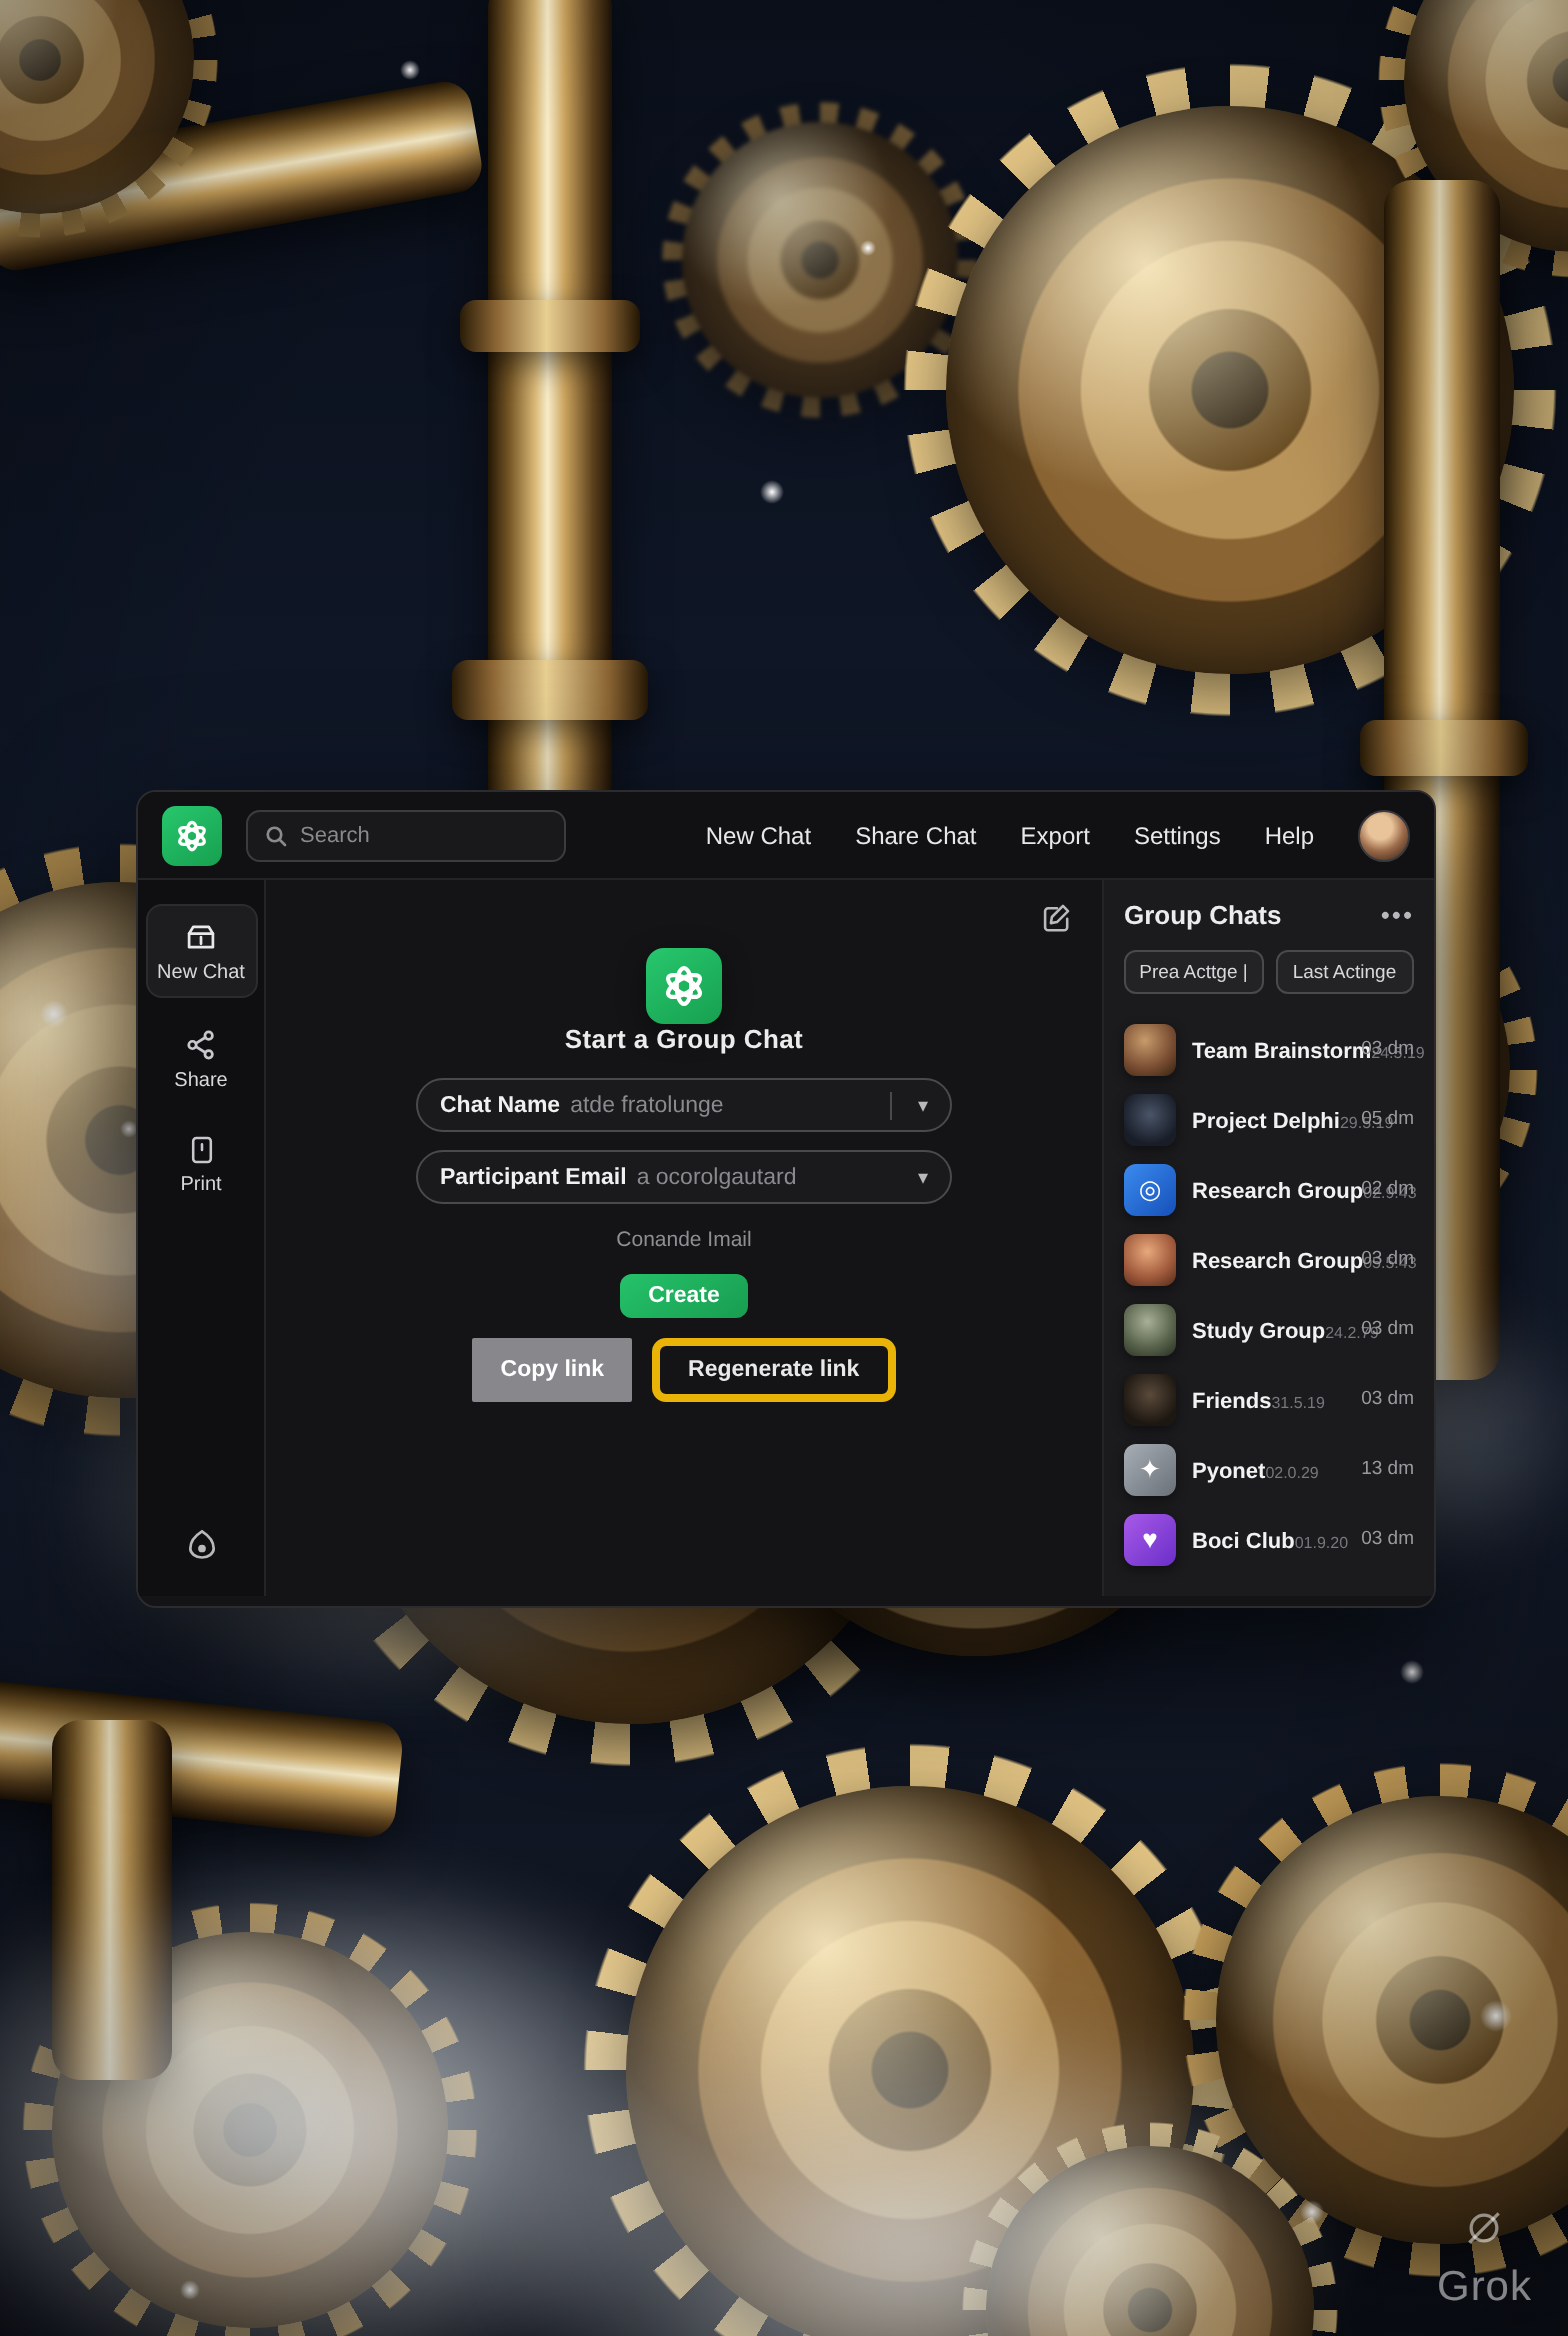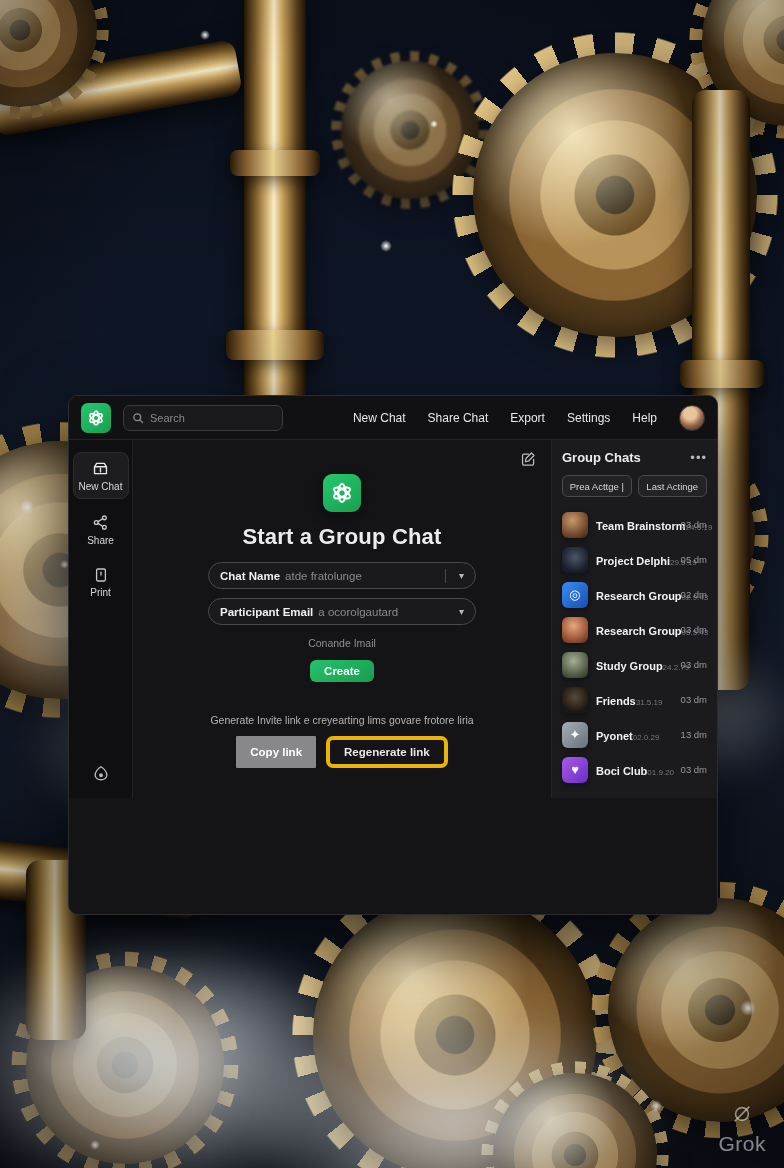--- a/index.html
+++ b/index.html
@@ -39,21 +39,21 @@
     box-shadow:0 6px 16px rgba(0,0,0,.5); }
   .smoke { position:absolute; border-radius:50%;
     background:radial-gradient(closest-side, rgba(238,244,250,.95), rgba(238,244,250,0));
     filter:blur(16px); }
   .dot { position:absolute; border-radius:50%;
     background:radial-gradient(closest-side,#fff,rgba(255,255,255,0)); }
   .vignette { position:absolute; inset:0; z-index:4; pointer-events:none;
     background:radial-gradient(ellipse at 50% 45%, rgba(0,0,0,0) 55%, rgba(0,0,0,.35) 100%); }
 
   
-  .app { position:absolute; left:68px; top:395px; width:650px; height:520px; z-index:5;
+  .app { position:absolute; left:68px; top:395px; width:650px; height:409px; z-index:5;
     background:#141416; border:1px solid #2c2c2f; border-radius:10px; overflow:hidden;
     box-shadow:0 24px 70px rgba(0,0,0,.75); color:#ececec; }
   .topbar { height:44px; display:flex; align-items:center; gap:12px; padding:0 12px;
     background:#111113; border-bottom:1px solid #242427; }
   .applogo { width:30px; height:30px; border-radius:7px; flex:0 0 auto;
     background:linear-gradient(145deg,#27c76e,#17a04f); display:flex; align-items:center; justify-content:center; }
   .searchbox { width:160px; height:26px; border:1px solid #3c3c40; border-radius:7px;
     background:#19191b; display:flex; align-items:center; gap:6px; padding:0 8px; color:#8a8a8e; font-size:11px; }
   .nav { margin-left:auto; display:flex; align-items:center; gap:22px; font-size:12px; color:#e8e8e8; }
   .nav span { cursor:default; white-space:nowrap; }
@@ -71,21 +71,21 @@
   .sb-item.active { background:#1d1d20; border:1px solid #2c2c30; }
   .sb-item svg { display:block; }
   .sb-bottom { margin-top:auto; margin-bottom:12px; }
 
   
   .main { flex:1; position:relative; text-align:center; }
   .compose { position:absolute; top:10px; right:14px; opacity:.85; }
   .mainlogo { width:38px; height:38px; border-radius:9px; margin:34px auto 0;
     background:linear-gradient(145deg,#27c76e,#17a04f); display:flex; align-items:center; justify-content:center;
     box-shadow:0 4px 14px rgba(0,0,0,.4); }
-  .title { margin-top:12px; font-size:22px; font-weight:bold; letter-spacing:.2px; }
+  .title { font-size:13px; font-weight:bold; letter-spacing:.2px; }
   .subtitle { margin-top:8px; font-size:10.5px; color:#9a9a9e; }
   .field { width:268px; height:27px; margin:0 auto; border:1px solid #4a4a4e; border-radius:14px;
     background:#1a1a1d; display:flex; align-items:center; padding:0 11px; font-size:11.5px; gap:5px; }
   .field.first { margin-top:12px; }
   .field.second { margin-top:9px; }
   .f-label { font-weight:bold; color:#f0f0f0; white-space:nowrap;text-align:center; }
   .f-ph { color:#8a8a8e; white-space:nowrap; overflow:hidden; }
   .f-div { width:1px; height:14px; background:#4a4a4e; margin-left:auto; }
   .f-chev { color:#b8b8bc; font-size:10px; margin-left:8px; }
   .field.second .f-chev { margin-left:auto; }
@@ -267,21 +267,20 @@
       <div class="field second">
         <span class="f-label">Participant Email</span>
         <span class="f-ph">a ocorolgautard</span>
         <span class="f-chev">▾</span>
       </div>
 
       <div class="helper">Conande Imail</div>
 
       <button class="create-btn">Create</button>
 
-      <div class="invite">Generate Invite link e creyearting lims govare frotore liria</div>
 
       <div class="linkrow">
         <button class="copy-btn">Copy link</button>
         <button class="regen-btn">Regenerate link</button>
       </div>
     </div>
 
     <div class="rpanel">
       <div class="rp-head">
         <span class="rp-title">Group Chats</span>

